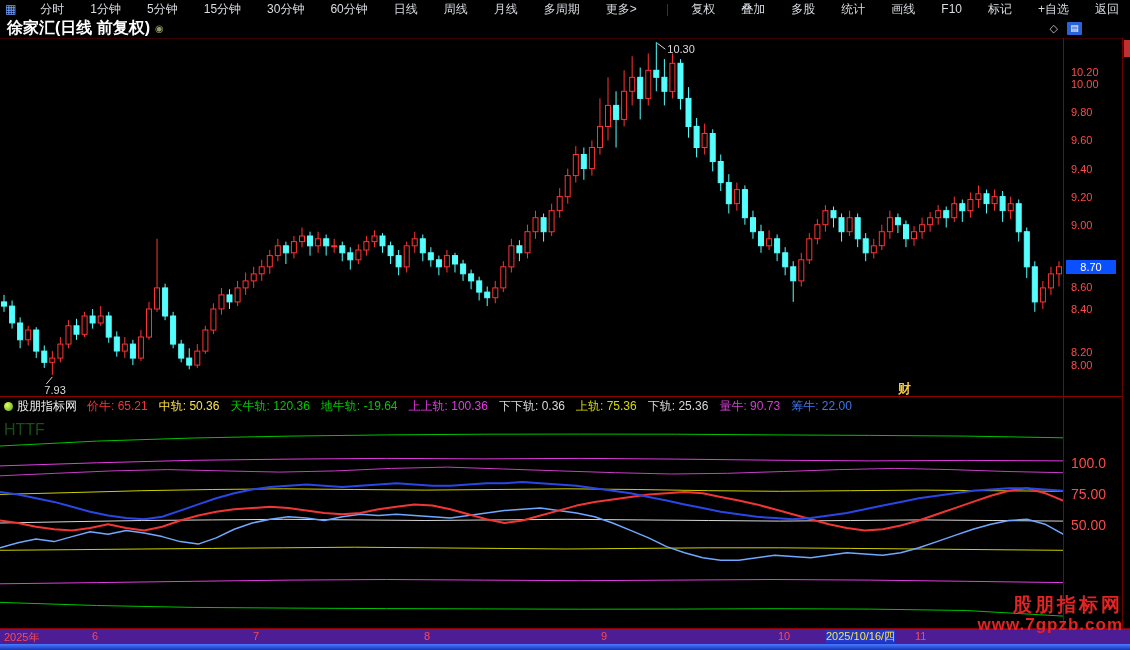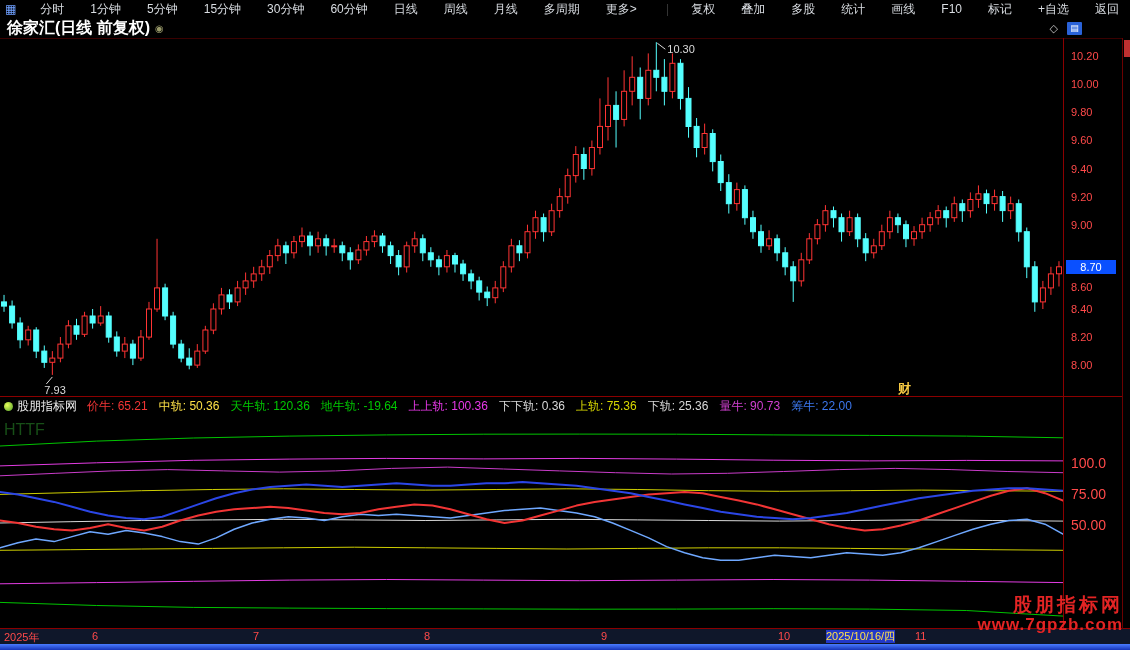--- a/index.html
+++ b/index.html
@@ -36,21 +36,21 @@
   .ind-logo{width:9px;height:9px;border-radius:50%;background:radial-gradient(circle at 35% 35%,#e8ff5a,#4d9a27);
             margin:0 4px 0 4px;flex:0 0 auto;}
   .ind-name{color:#ededed;margin-right:10px;}
   .ind-pair{margin-right:11px;}
   .ind-pair b,.ind-pair i{font-weight:normal;font-style:normal;}
   .ind-chart{position:absolute;top:415px;left:0;width:1063px;height:211px;}
   .ind-corner{position:absolute;left:4px;top:421px;color:#174f17;font-size:16px;}
   .ind-axis{position:absolute;top:415px;left:1064px;width:57px;height:211px;}
   .ind-axis .tick{position:absolute;left:7px;color:#ff4a4a;font-size:14px;white-space:nowrap;}
   
-  .xaxis{position:absolute;top:629px;left:0;width:1130px;height:15px;background:#0f172a;}
+  .xaxis{position:absolute;top:629px;left:0;width:1130px;height:15px;background:#4c1d95;}
   .xaxis .xlabel{position:absolute;top:1px;color:#ff4a4a;font-size:11px;white-space:nowrap;}
   .date-box{position:absolute;top:1px;height:13px;line-height:13px;background:#2238c8;color:#ffe14a;
             font-size:11px;padding:0 0;white-space:nowrap;}
   
   .scroll-col{position:absolute;top:38px;left:1122px;width:8px;height:591px;border-left:1px solid #6b0000;}
   .scroll-thumb{position:absolute;top:2px;left:1px;width:6px;height:17px;background:#c03030;}
   .watermark{position:absolute;right:7px;top:595px;text-align:right;color:#e32424;font-weight:bold;z-index:6;line-height:1.1;}
   .w1{font-size:19px;letter-spacing:3px;}
   .w2{font-size:17px;letter-spacing:1px;}
   .bottom-strip{position:absolute;top:644px;left:0;width:1130px;height:6px;
@@ -364,30 +364,30 @@
         <rect x="1048.4" y="235.9" width="5.0" height="14.0" fill="#000" stroke="#ff3434" stroke-width="1"></rect>
         <line x1="1058.973484848485" y1="223.2" x2="1058.973484848485" y2="248.5" stroke="#ff3434" stroke-width="1"></line>
         <rect x="1056.5" y="228.8" width="5.0" height="7.0" fill="#000" stroke="#ff3434" stroke-width="1"></rect>
         <line x1="657.3219696969696" y1="5.211764705882263" x2="665.3219696969696" y2="11.211764705882263" stroke="#dcdcdc" stroke-width="1"></line>
         <text x="667.3219696969696" y="15.211764705882263" fill="#dcdcdc" font-size="11">10.30</text>
         <line x1="52.34469696969696" y1="338.9411764705883" x2="46.34469696969696" y2="345.9411764705883" stroke="#dcdcdc" stroke-width="1"></line>
         <text x="44.34469696969696" y="355.9411764705883" fill="#dcdcdc" font-size="11">7.93</text>
       </svg>
   </div>
   <div class="y-axis" id="main-axis">
-      <span class="tick" style="top: 12px;">10.20</span>
+      <span class="tick" style="top: 28px;">10.20</span>
       <span class="tick" style="top: 40px;">10.00</span>
       <span class="tick" style="top: 68px;">9.80</span>
       <span class="tick" style="top: 96px;">9.60</span>
       <span class="tick" style="top: 125px;">9.40</span>
       <span class="tick" style="top: 153px;">9.20</span>
       <span class="tick" style="top: 181px;">9.00</span>
       <span class="tick" style="top: 243px;">8.60</span>
       <span class="tick" style="top: 265px;">8.40</span>
-      <span class="tick" style="top: 293px; text-align: right;">8.20</span>
+      <span class="tick" style="top: 308px; text-align: right;">8.20</span>
       <span class="tick" style="top: 321px;">8.00</span>
       <div class="price-tag" style="top: 222px;">8.70</div>
     </div>
   <span class="fin-char">财</span>
 
   <div class="hline-dim" style="top:38px;left:0;width:1122px;"></div>
   <div class="hline" style="top:396px;left:0;width:1122px;"></div>
   <div class="hline" style="top:628px;left:0;width:1130px;"></div>
   <div class="vline" style="top:38px;left:1063px;height:590px;"></div>
 

